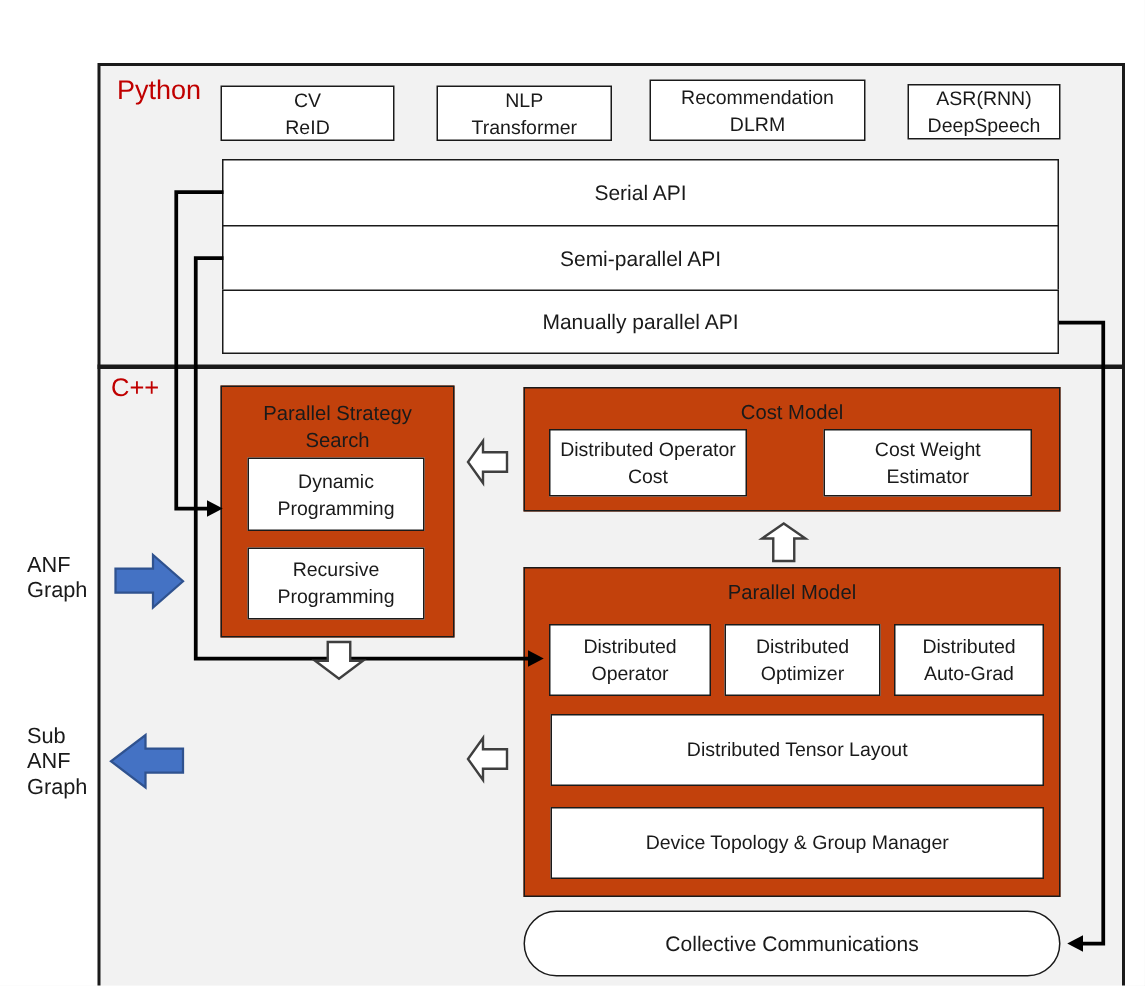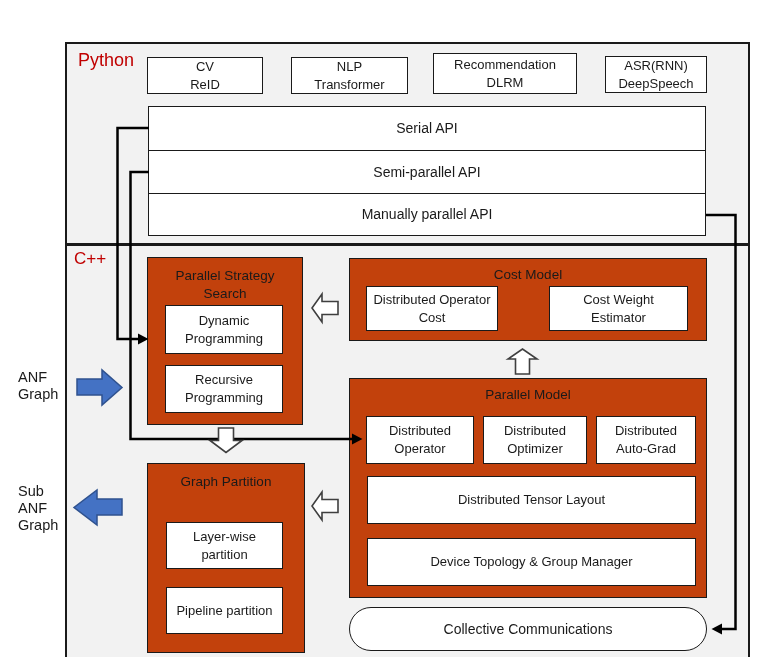--- a/index.html
+++ b/index.html
@@ -94,25 +94,20 @@
 
   <div class="group" style="left:349px; top:350px; width:358px; height:220px;">
     <div class="group-title" style="top:7px;">Parallel Model</div>
     <div class="inner" style="left:16px; top:37px; width:108px; height:48px;">Distributed Operator</div>
     <div class="inner" style="left:133px; top:37px; width:104px; height:48px;">Distributed Optimizer</div>
     <div class="inner" style="left:246px; top:37px; width:100px; height:48px;">Distributed Auto-Grad</div>
     <div class="inner" style="left:17px; top:97px; width:329px; height:48px;">Distributed Tensor Layout</div>
     <div class="inner" style="left:17px; top:159px; width:329px; height:48px;">Device Topology &amp; Group Manager</div>
   </div>
 
-  <div class="group" style="left:147px; top:435px; width:158px; height:190px;">
-    <div class="group-title" style="top:9px;">Graph Partition</div>
-    <div class="inner" style="left:18px; top:58px; width:117px; height:47px;">Layer-wise partition</div>
-    <div class="inner" style="left:18px; top:123px; width:117px; height:47px;">Pipeline partition</div>
-  </div>
 
   <div class="box bar" style="left:349px; top:579px; width:358px; height:44px;border-radius:22px;">Collective Communications</div>
 
   <div class="side-label" style="left:18px; top:341px;">ANF
 Graph</div>
   <div class="side-label" style="left:18px; top:455px;">Sub
 ANF
 Graph</div>
 
   <svg class="overlay" width="763" height="657" viewBox="0 0 763 657">

